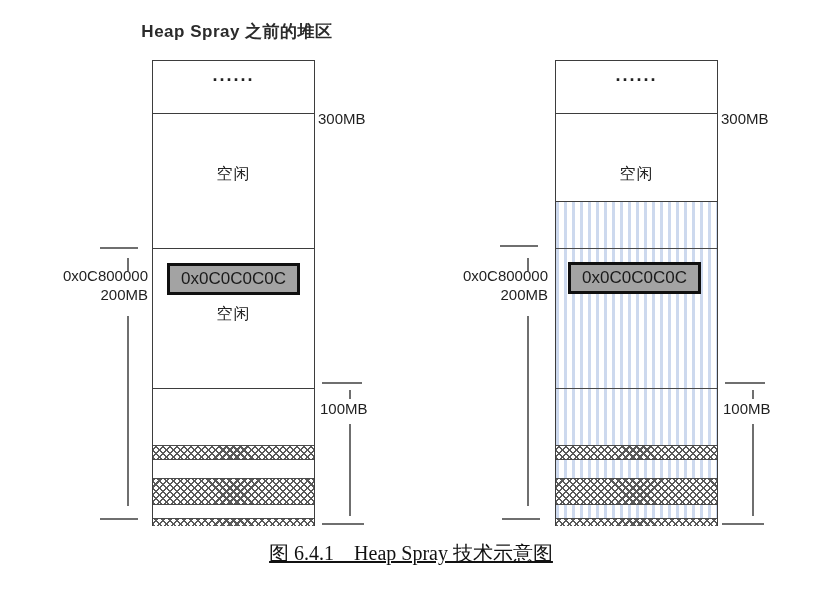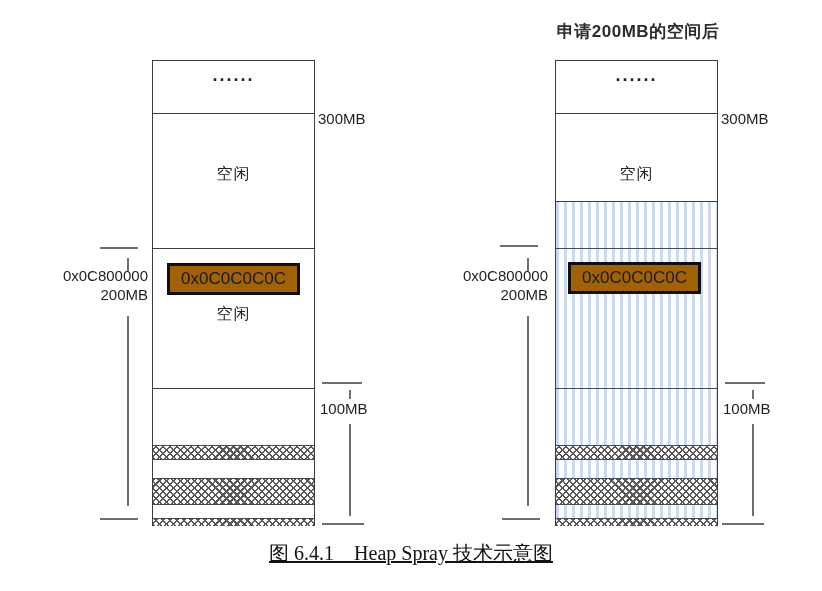--- a/index.html
+++ b/index.html
@@ -14,21 +14,21 @@
 
   .hline{position:absolute;left:0;right:0;height:0;border-top:1.5px solid #3d3d3d;}
 
   .dots{position:absolute;top:4px;left:0;right:0;text-align:center;
         font-size:18px;font-weight:bold;letter-spacing:2px;color:#222;}
 
   .free-label{position:absolute;left:0;right:0;text-align:center;
               font-size:16px;color:#222;letter-spacing:1px;}
 
   .shellcode-box{position:absolute;left:14px;width:127px;height:26px;
-                 border:3px solid #101010;background:#a16207;
+                 border:3px solid #101010;background:#a3a3a3;
                  display:flex;align-items:center;justify-content:center;
                  font-size:17px;color:#1a1a1a;}
 
   .stripes{position:absolute;left:0;right:0;border-top:1.5px solid #3d3d3d;
            background-color:#ffffff;
            background-image:repeating-linear-gradient(90deg,#cdd9ee 0px,#cdd9ee 3px,rgba(0,0,0,0) 3px,rgba(0,0,0,0) 8px);}
 
   .hatch{position:absolute;left:0;right:0;background-color:#ffffff;
          background-image:
            repeating-linear-gradient(45deg,#595959 0px,#595959 1.6px,rgba(0,0,0,0) 1.6px,rgba(0,0,0,0) 5px),
@@ -43,20 +43,21 @@
 
   .caption{position:absolute;top:540px;left:0;right:0;text-align:center;
            font-family:"Liberation Serif","DejaVu Serif",serif;
            font-size:20px;color:#111;text-decoration:underline;}
 </style>
 </head>
 <body>
 
 <div id="page">
 
+  <div class="diagram-title" style="left:127px;top:20px;">Heap Spray 之前的堆区</div>
 
   <div class="membox" style="left:152px;">
     <div class="dots">......</div>
     <div class="hline" style="top:52px;"></div>
 
     <div class="free-label" style="top:103px;">空闲</div>
 
     <div class="hline" style="top:187px;"></div>
 
     <div class="shellcode-box" style="top:202px;">
@@ -81,21 +82,20 @@
   <div class="tick-v" style="left:127px;top:316px;height:190px;"></div>
   <div class="tick-h" style="left:100px;top:518px;width:38px;"></div>
 
   <div class="size-label" style="left:318px;top:110px;">300MB</div>
   <div class="tick-h" style="left:322px;top:382px;width:40px;"></div>
   <div class="tick-v" style="left:349px;top:390px;height:9px;"></div>
   <div class="size-label" style="left:320px;top:400px;">100MB</div>
   <div class="tick-v" style="left:349px;top:424px;height:92px;"></div>
   <div class="tick-h" style="left:322px;top:523px;width:42px;"></div>
 
-  <div class="diagram-title" style="left:528px;top:20px;">申请200MB的空间后</div>
 
   <div class="membox" style="left:555px;">
     <div class="dots">......</div>
     <div class="hline" style="top:52px;"></div>
 
     <div class="free-label" style="top:103px;">空闲</div>
 
     <div class="stripes" style="top:140px;height:324px;"></div>
 
     <div class="hline" style="top:187px;border-top-color:#4a4a4a;"></div>

